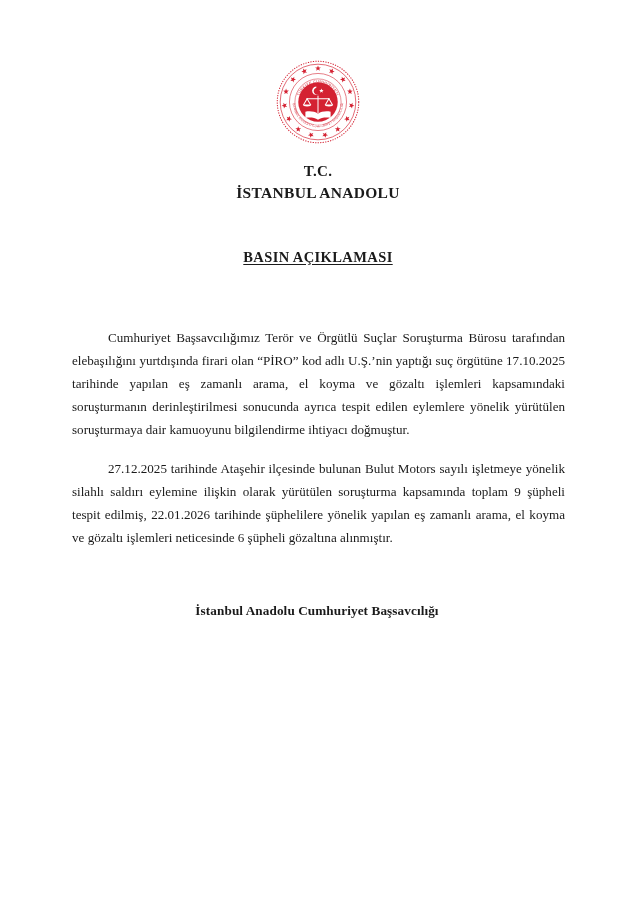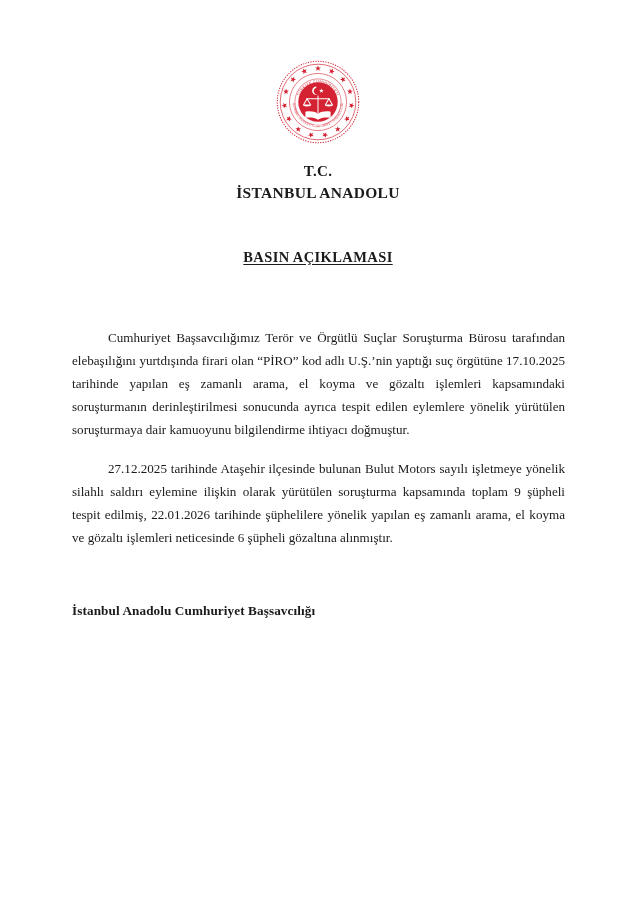--- a/index.html
+++ b/index.html
@@ -99,21 +99,21 @@
     text-indent: 36px;
     text-align: left;
   }
 
   
   .signature-wrap {
     position: absolute;
     top: 601px;
     left: 72px;
     width: 493px;
-    text-align: left;
+    text-align: center;
   }
   .signature {
     font-weight: bold;
     font-size: 13.2px;
     letter-spacing: 0.1px;
     padding-right: 3px;
   }
 </style>
 </head>
 <body>

